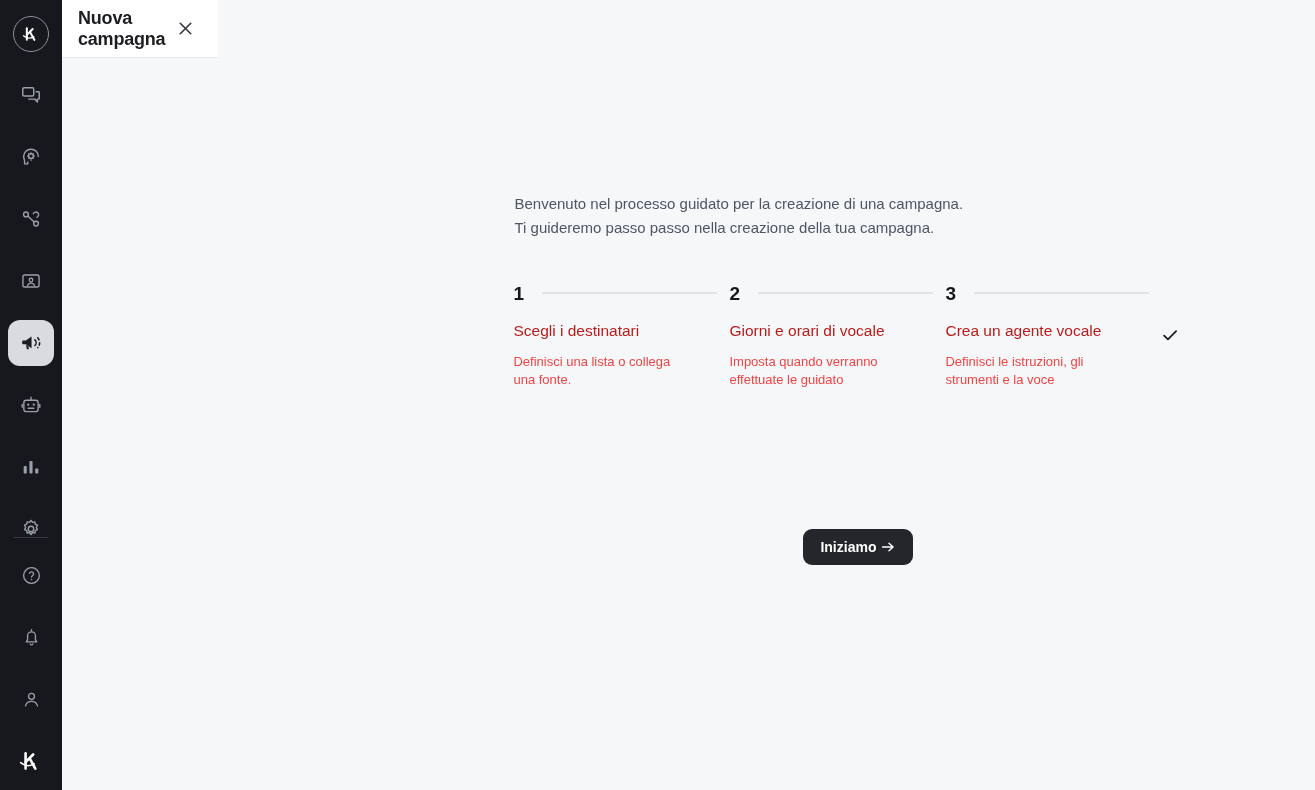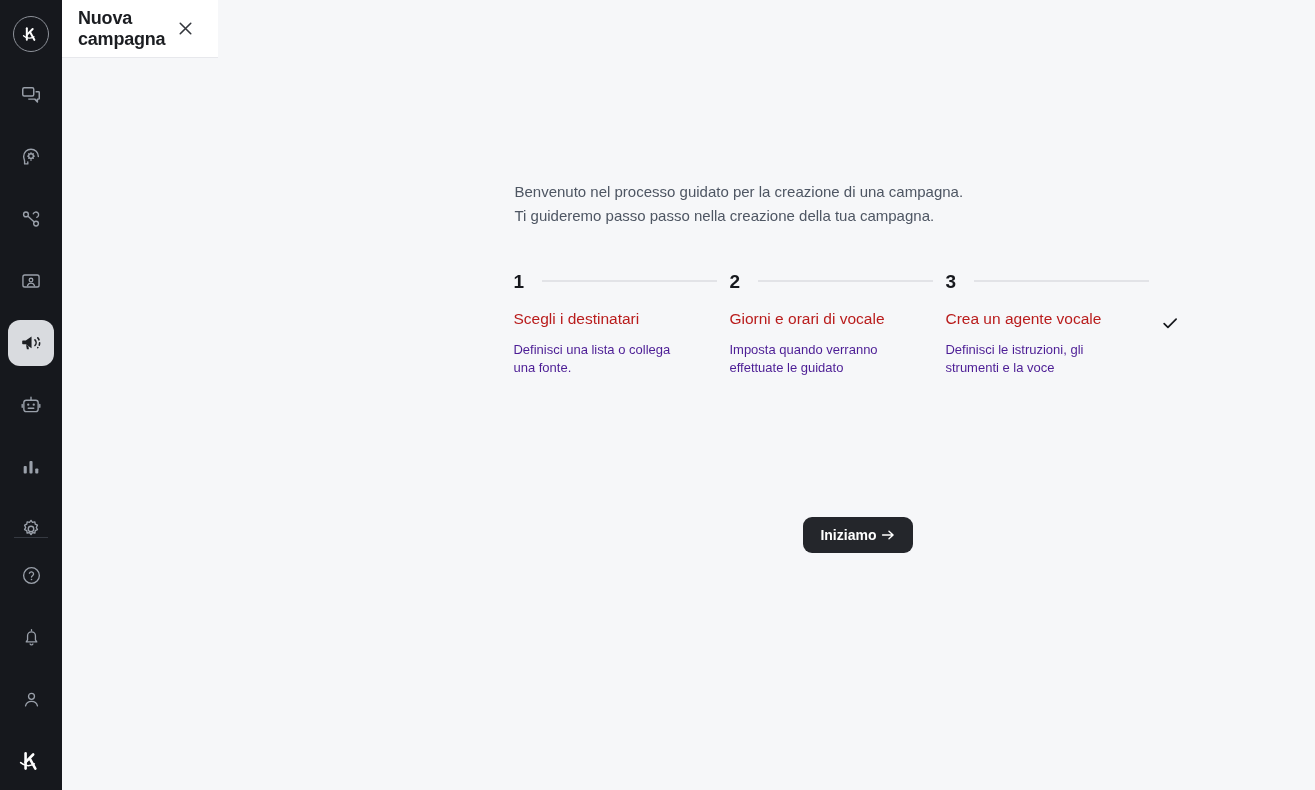--- a/index.html
+++ b/index.html
@@ -105,21 +105,21 @@
   }
 
   
   .content {
     flex: 1 1 auto;
     position: relative;
   }
   .wizard {
     position: absolute;
     left: 295px;
-    top: 180px;
+    top: 192px;
     width: 700px;
   }
   .intro { padding-left: 1px; }
   .intro p {
     font-size: 15px;
     line-height: 24px;
     color: #4e5663;
   }
   .steps {
     margin-top: 40px;
@@ -150,21 +150,21 @@
   }
   .step-title {
     margin-top: 16px;
     font-size: 15.5px;
     color: #b91c1c;
   }
   .step-desc {
     margin-top: 13px;
     font-size: 13px;
     line-height: 18px;
-    color: #4c1d95;
+    color: #ef4444;
     width: 180px;
   }
   .step-check {
     width: 26px;
     display: flex;
     align-items: center;
     justify-content: flex-start;
     color: #16181d;
   }
   .cta-wrap {

